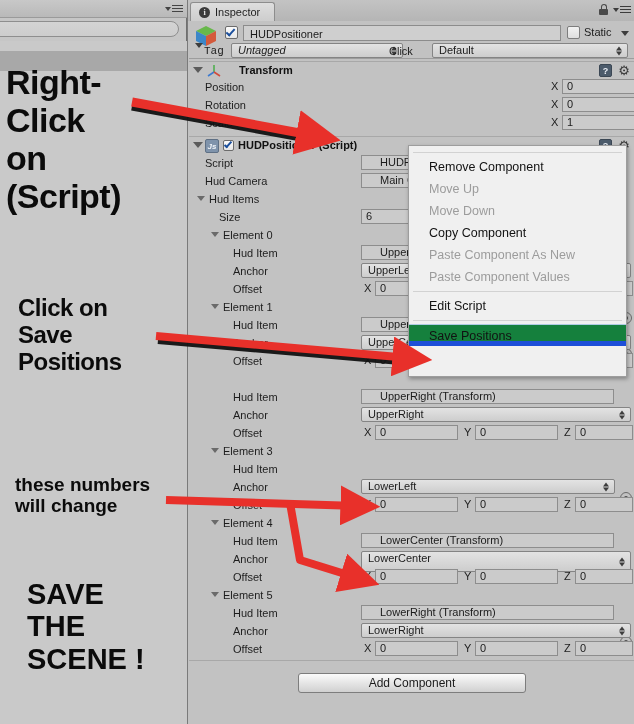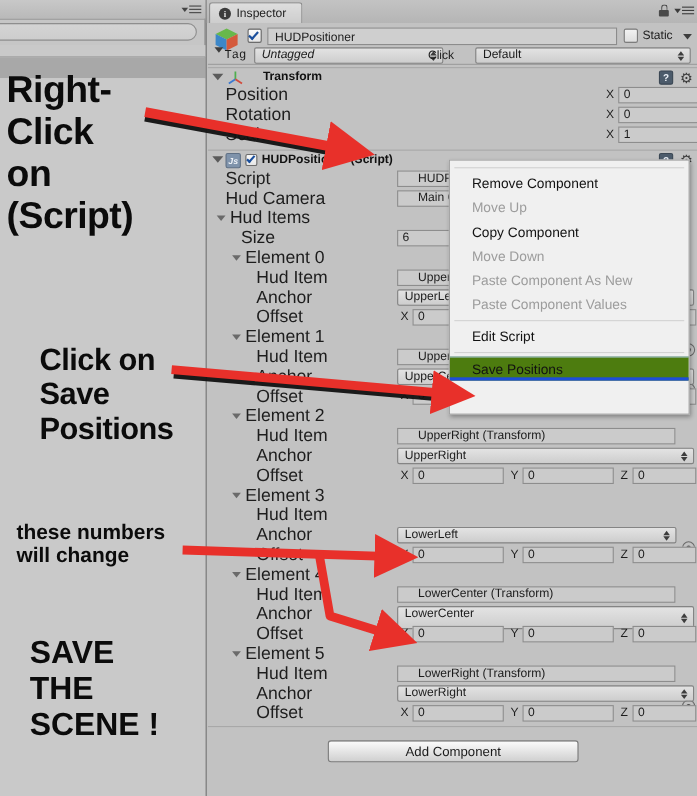--- a/index.html
+++ b/index.html
@@ -66,21 +66,21 @@
   
   .annot {
     position: absolute;
     color: #0b0b0b;
     font-weight: bold;
     line-height: 1.12;
     white-space: pre-line;
     z-index: 40;
   }
   #annot-rightclick { left: 6px; top: 63px; font-size: 34px; letter-spacing: -0.5px; }
-  #annot-clicksave  { left: 36px; top: 295px; font-size: 28px; letter-spacing: -0.5px; margin-top: 16px; }
+  #annot-clicksave  { left: 18px; top: 295px; font-size: 24px; letter-spacing: -0.5px; }
   #annot-numbers    { left: 15px; top: 474px; font-size: 19px; }
   #annot-savescene  { left: 27px; top: 578px; font-size: 29px; letter-spacing: 0px; }
 
   
   .arrow-svg { position: absolute; left: 0; top: 0; width: 634px; height: 724px;
                z-index: 60; pointer-events: none; }
 
   
   #inspector {
     position: absolute; left: 187px; top: 0;
@@ -220,21 +220,21 @@
     display:flex; align-items:center; justify-content:center;
   }
   .gear-icon {
     position: absolute; right: 4px; top: 3px;
     width: 12px; height: 12px;
     color: #3a3a3a; font-size: 13px; line-height: 12px; text-align: center;
   }
 
   .prop-row { position: absolute; left: 1px; width: 445px; height: 16px; }
   .prop-label {
-    position: absolute; font-size: 16px; color: #1d1d1d;
+    position: absolute; font-size: 11px; color: #1d1d1d;
     line-height: 16px; white-space: nowrap;
   }
   .foldout-tri {
     position: absolute;
     width: 0; height: 0;
     border-left: 4.5px solid transparent; border-right: 4.5px solid transparent;
     border-top: 5.5px solid #6a6a6a;
   }
   .numfield {
     position: absolute; height: 15px;
@@ -283,23 +283,23 @@
     font-size: 12.5px;
     padding-top: 3px;
   }
   .ctx-item {
     height: 22px; line-height: 22px;
     padding-left: 20px; color: #121212;
     white-space: nowrap;
   }
   .ctx-item.disabled { color: #9c9c9c; }
   .ctx-item.highlight {
-    background: #4d7c0f;
+    background: #15803d;
     border-top: 1px solid #aecbe3;
-    border-bottom: 3px solid #1d4ed8;
+    border-bottom: 5px solid #1d4ed8;
   }
   .ctx-sep { height: 1px; background: #d2d2d2; margin: 3px 4px; }
 </style>
 </head>
 <body>
 
 <div id="left-panel">
   <div id="left-panel-toolbar">
     <div id="left-panel-arrow"></div>
     <div id="left-panel-menu-icon">
@@ -484,24 +484,20 @@
   <div class="prop-row" style="top:353px">
     <span class="prop-label" style="left:44px">Offset</span>
     <span class="axis-label" style="left:175px">X</span>
     <span class="numfield" style="left:186px;width:83px">0</span>
     <span class="axis-label" style="left:275px">Y</span>
     <span class="numfield" style="left:286px;width:83px">0</span>
     <span class="axis-label" style="left:375px">Z</span>
     <span class="numfield" style="left:386px;width:58px">0</span>
   </div>
 
-  <div class="prop-row" style="top:371px">
-    <span class="foldout-tri" style="left:22px;top:5px"></span>
-    <span class="prop-label" style="left:34px">Element 2</span>
-  </div>
   <div class="prop-row" style="top:389px">
     <span class="prop-label" style="left:44px">Hud Item</span>
     <span class="objfield" style="left:172px;width:253px">UpperRight (Transform)</span>
 
   </div>
   <div class="prop-row" style="top:407px">
     <span class="prop-label" style="left:44px">Anchor</span>
     <span class="dropdown" style="position:absolute;left:172px;width:270px;height:15px;top:0">
       <span>UpperRight</span>
       <span class="dd-arrows"></span>
@@ -595,22 +591,22 @@
   </div>
 
   <div id="inspector-bottom"></div>
   <div id="add-comp-btn">Add Component</div>
 </div>
 
 <div id="ctx-menu">
   <div class="ctx-sep"></div>
   <div class="ctx-item">Remove Component</div>
   <div class="ctx-item disabled">Move Up</div>
+  <div class="ctx-item disabled">Move Down</div>
   <div class="ctx-item">Copy Component</div>
-  <div class="ctx-item disabled">Move Down</div>
   <div class="ctx-item disabled">Paste Component As New</div>
   <div class="ctx-item disabled">Paste Component Values</div>
   <div class="ctx-sep"></div>
   <div class="ctx-item">Edit Script</div>
   <div class="ctx-sep"></div>
   <div class="ctx-item highlight">Save Positions</div>
 </div>
 
 <svg class="arrow-svg" viewBox="0 0 634 724">
   <defs>

